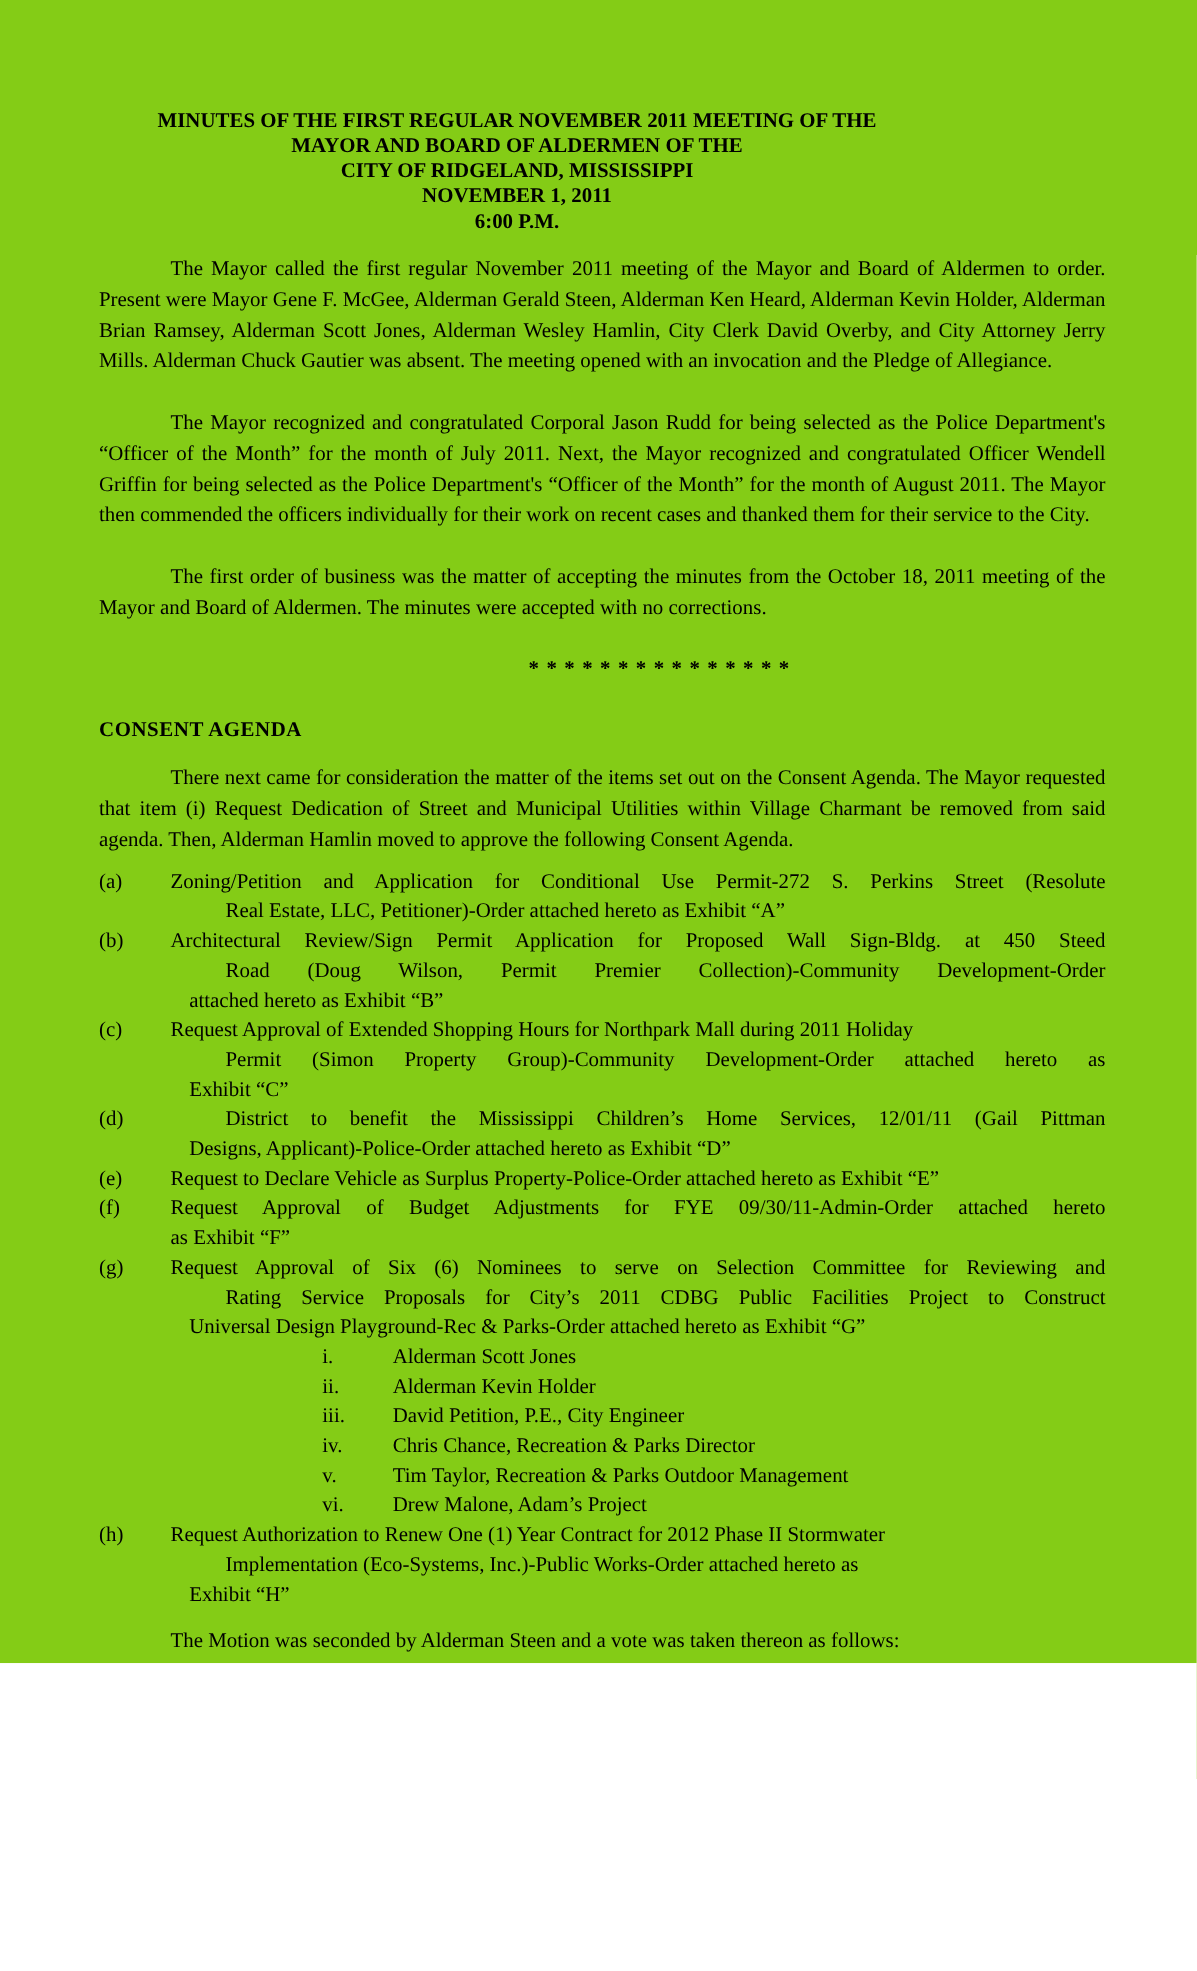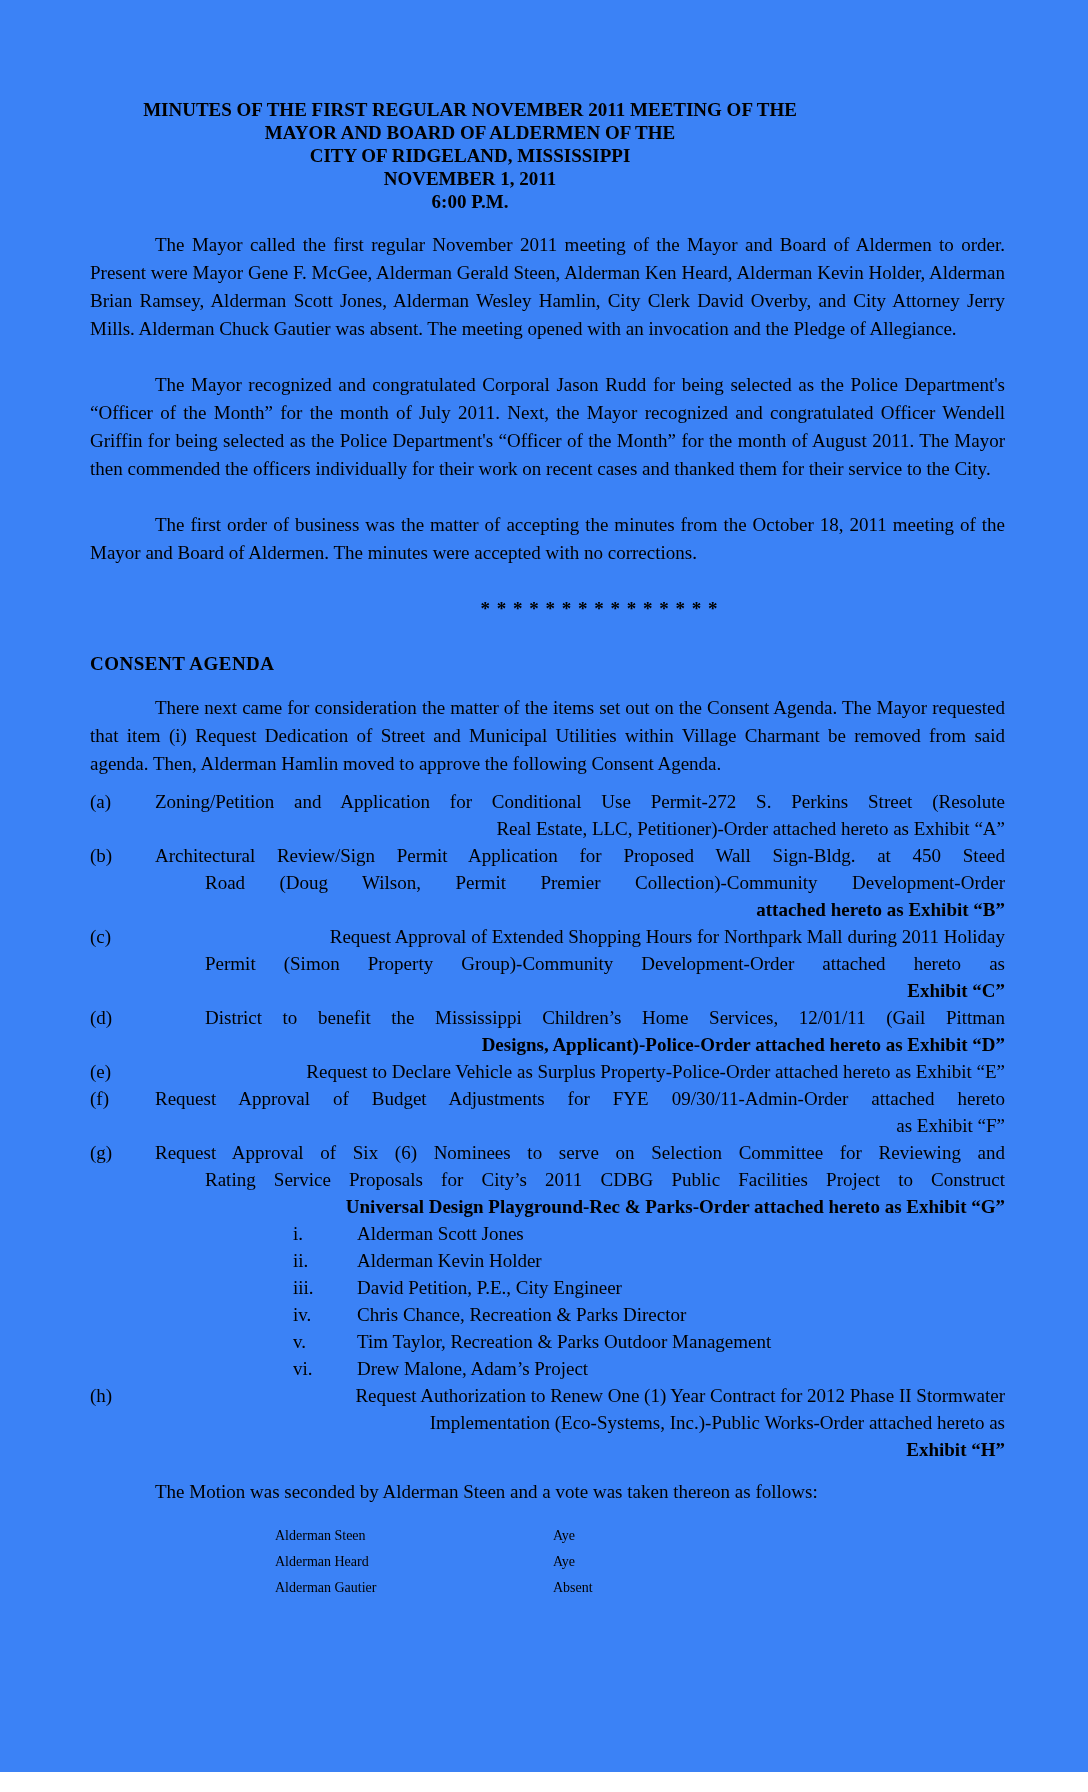--- a/index.html
+++ b/index.html
@@ -1,21 +1,21 @@
 <!DOCTYPE html>
 <html><head>
 <meta charset="utf-8">
 <style>
   html, body { margin: 0; padding: 0; background: #ffffff; }
   .page {
     position: relative;
     width: 1088px;
-    height: 1772px;
+    height: 1512px;
     margin: 0 auto;
-    background: #3b82f6;
+    background: #84cc16;
     color: #000000;
     font-family: "Liberation Serif", "DejaVu Serif", serif;
     box-sizing: border-box;
     padding: 98px 83px 0 90px;
     overflow: hidden;
   }
   .title-block {
     width: 760px;
     text-align: center;
     font-weight: bold;
@@ -44,24 +44,24 @@
     font-size: 19px;
     line-height: 28px;
     font-weight: bold;
     letter-spacing: 0.5px;
     margin: 0 0 5px 0;
   }
   .intro-par { margin-bottom: 10px; }
   .agenda { font-size: 19px; line-height: 27px; }
   .agenda-item { position: relative; }
   .item-label { position: absolute; left: 0; top: 0; }
-  .line { text-align: right; }
+  .line { text-align: left; }
   .line.l1 { margin-left: 65px; }
   .line.l2 { margin-left: 115px; }
-  .line.l3 { margin-left: 119px; font-weight: bold; }
+  .line.l3 { margin-left: 82px; }
   .line.just { text-align: justify; text-align-last: justify; }
   .sub-row { margin-left: 203px; }
   .sub-num { display: inline-block; width: 64px; }
   .motion-par {
     font-size: 19px;
     line-height: 28px;
     text-indent: 65px;
     margin: 15px 0 17px 0;
   }
   .vote-table { margin-left: 185px; font-size: 14px; line-height: 26px; }

